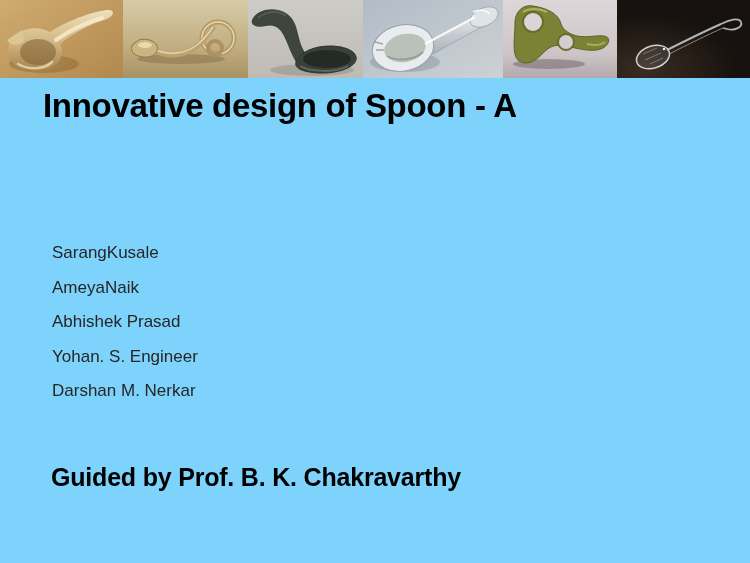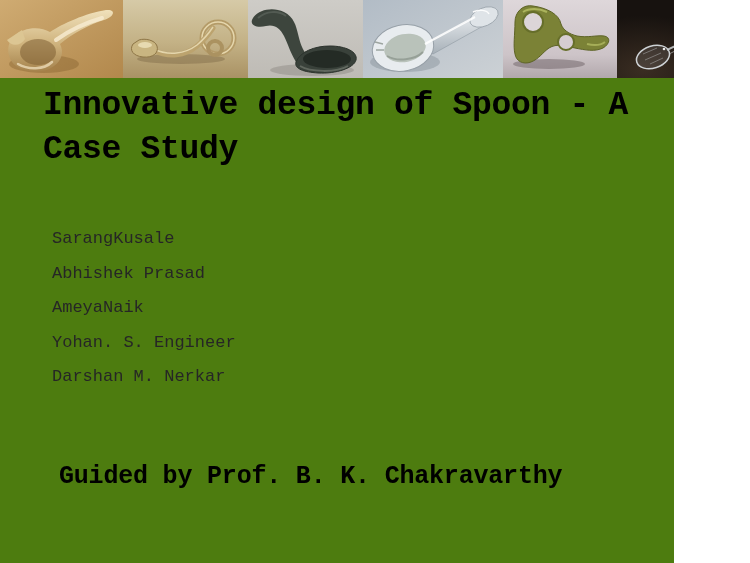--- a/index.html
+++ b/index.html
@@ -1,39 +1,39 @@
 <!DOCTYPE html>
 <html><head>
 <meta charset="utf-8">
 <style>
   html,body{margin:0;padding:0;}
   .slide{
     position:relative;
-    width:674px;height:563px;
-    background:#4d7c0f;
+    width:750px;height:563px;
+    background:#7dd3fc;
     overflow:hidden;
-    font-family:Liberation Mono, monospace;
+    font-family:Liberation Sans, sans-serif;
   }
   .photo-strip{
     position:absolute;top:0;left:0;width:750px;height:78px;
     display:flex;flex-direction:row;
   }
   .photo-strip figure{margin:0;padding:0;height:78px;overflow:hidden;}
   .photo-strip svg{display:block;}
   .title{
     position:absolute;left:43px;top:84px;margin:0;
     font-size:33px;line-height:44px;font-weight:700;color:#000000;
     letter-spacing:-0.3px;
   }
-  .authors{position:absolute;left:52px;top:222px;}
+  .authors{position:absolute;left:52px;top:236px;}
   .author{
     font-size:17px;line-height:34.5px;color:#262626;font-weight:400;
   }
   .guided{
-    position:absolute;left:59px;top:460px;
+    position:absolute;left:51px;top:460px;
     font-size:25px;line-height:34px;font-weight:700;color:#000000;
     letter-spacing:-0.2px;
   }
 </style>
 </head>
 <body>
 
 <div class="slide">
 
   <div class="photo-strip">
@@ -159,26 +159,25 @@
         <path d="M52,54 C72,44 90,35 106,28" stroke="#cdd1d4" stroke-width="1" fill="none" opacity="0.6"></path>
         <path d="M104,24 C112,20 122,17 124,22 C126,27 118,31 110,29 C108,28.5 106,28 106,28" stroke="#cdd1d4" stroke-width="1.8" fill="none" opacity="0.85"></path>
         <circle cx="47" cy="49" r="1.3" fill="#ffffff" opacity="0.9"></circle>
       </svg>
     </figure>
 
   </div>
 
   <h1 class="title">
     <span>Innovative design of Spoon - A</span><br>
-    <span>Case Study</span>
   </h1>
 
   <div class="authors">
     <div class="author">SarangKusale</div>
+    <div class="author">AmeyaNaik</div>
     <div class="author">Abhishek Prasad</div>
-    <div class="author">AmeyaNaik</div>
     <div class="author">Yohan. S. Engineer</div>
     <div class="author">Darshan M. Nerkar</div>
   </div>
 
   <div class="guided">Guided by Prof. B. K. Chakravarthy</div>
 
 </div>
 
 </body></html>

